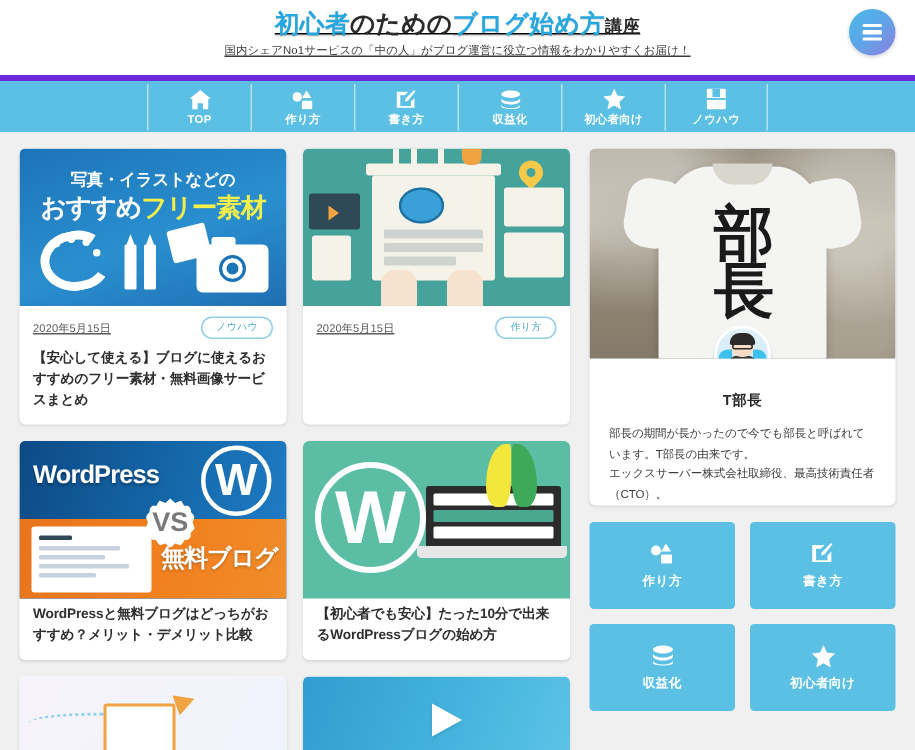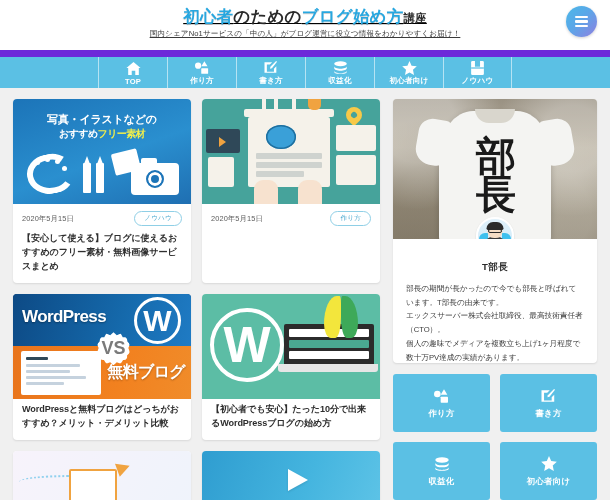--- a/index.html
+++ b/index.html
@@ -69,21 +69,21 @@
     border-radius: 1px;
   }
 
   
   .main-nav {
     background: #5bc0e4;
     height: 38px;
     display: flex;
     align-items: center;
     justify-content: center;
-    border-top: 7px solid #6d28d9;
+    border-top: 4px solid #6d28d9;
   }
   .nav-inner { display: flex; align-items: stretch; }
   .nav-item {
     width: 69px;
     padding: 3px 0 2px;
     display: flex;
     flex-direction: column;
     align-items: center;
     justify-content: center;
     gap: 1px;
@@ -146,20 +146,21 @@
   .post-meta {
     display: flex;
     align-items: center;
     justify-content: space-between;
     padding: 7px 9px 2px;
   }
   .post-date {
     font-size: 7.4px;
     color: #5c5c5c;
     letter-spacing: .1px;
+    text-decoration: underline;
   }
   .tag-pill {
     font-size: 6.6px;
     color: #4aa8cf;
     border: 1px solid #8fcfe6;
     border-radius: 8px;
     padding: 2px 9px;
     letter-spacing: .2px;
     white-space: nowrap;
   }
@@ -173,21 +174,21 @@
   }
 
   
   .th-free { background: linear-gradient(160deg,#1c74b8 0%, #2a8fcf 55%, #1f6fb2 100%); }
   .th-free .ln1 {
     position: absolute; top: 13px; width: 100%; text-align: center;
     font-size: 11px; font-weight: bold; color: #fff; letter-spacing: -.2px;
   }
   .th-free .ln2 {
     position: absolute; top: 28px; width: 100%; text-align: center;
-    font-size: 10px; font-weight: bold; letter-spacing: -.6px;
+    font-size: 17px; font-weight: bold; letter-spacing: -.6px;
     white-space: nowrap;
   }
   .th-free .ln2 .w { color: #fff; }
   .th-free .ln2 .y { color: #f2ef4a; }
   .palette {
     position: absolute; left: 14px; top: 55px;
     width: 46px; height: 40px;
     border: 6px solid #fff; border-radius: 50% 50% 45% 55%;
     border-right-color: transparent;
     transform: rotate(-12deg);
@@ -706,21 +707,20 @@
           <span class="av-hair"></span>
           <span class="av-glass"></span>
         </span>
       </div>
 
       <div class="profile-name">T部長</div>
 
       <div class="profile-bio">
         <p>部長の期間が長かったので今でも部長と呼ばれています。T部長の由来です。</p>
         <p>エックスサーバー株式会社取締役、最高技術責任者（CTO）。</p>
-        <p>個人の趣味でメディアを複数立ち上げ1ヶ月程度で数十万PV達成の実績があります。</p>
 
       </div>
 
     </section>
 
     <section class="cat-grid">
 
       <a class="cat-tile">
         <span class="cat-icon">
           <svg width="16" height="14" viewBox="0 0 24 20">

